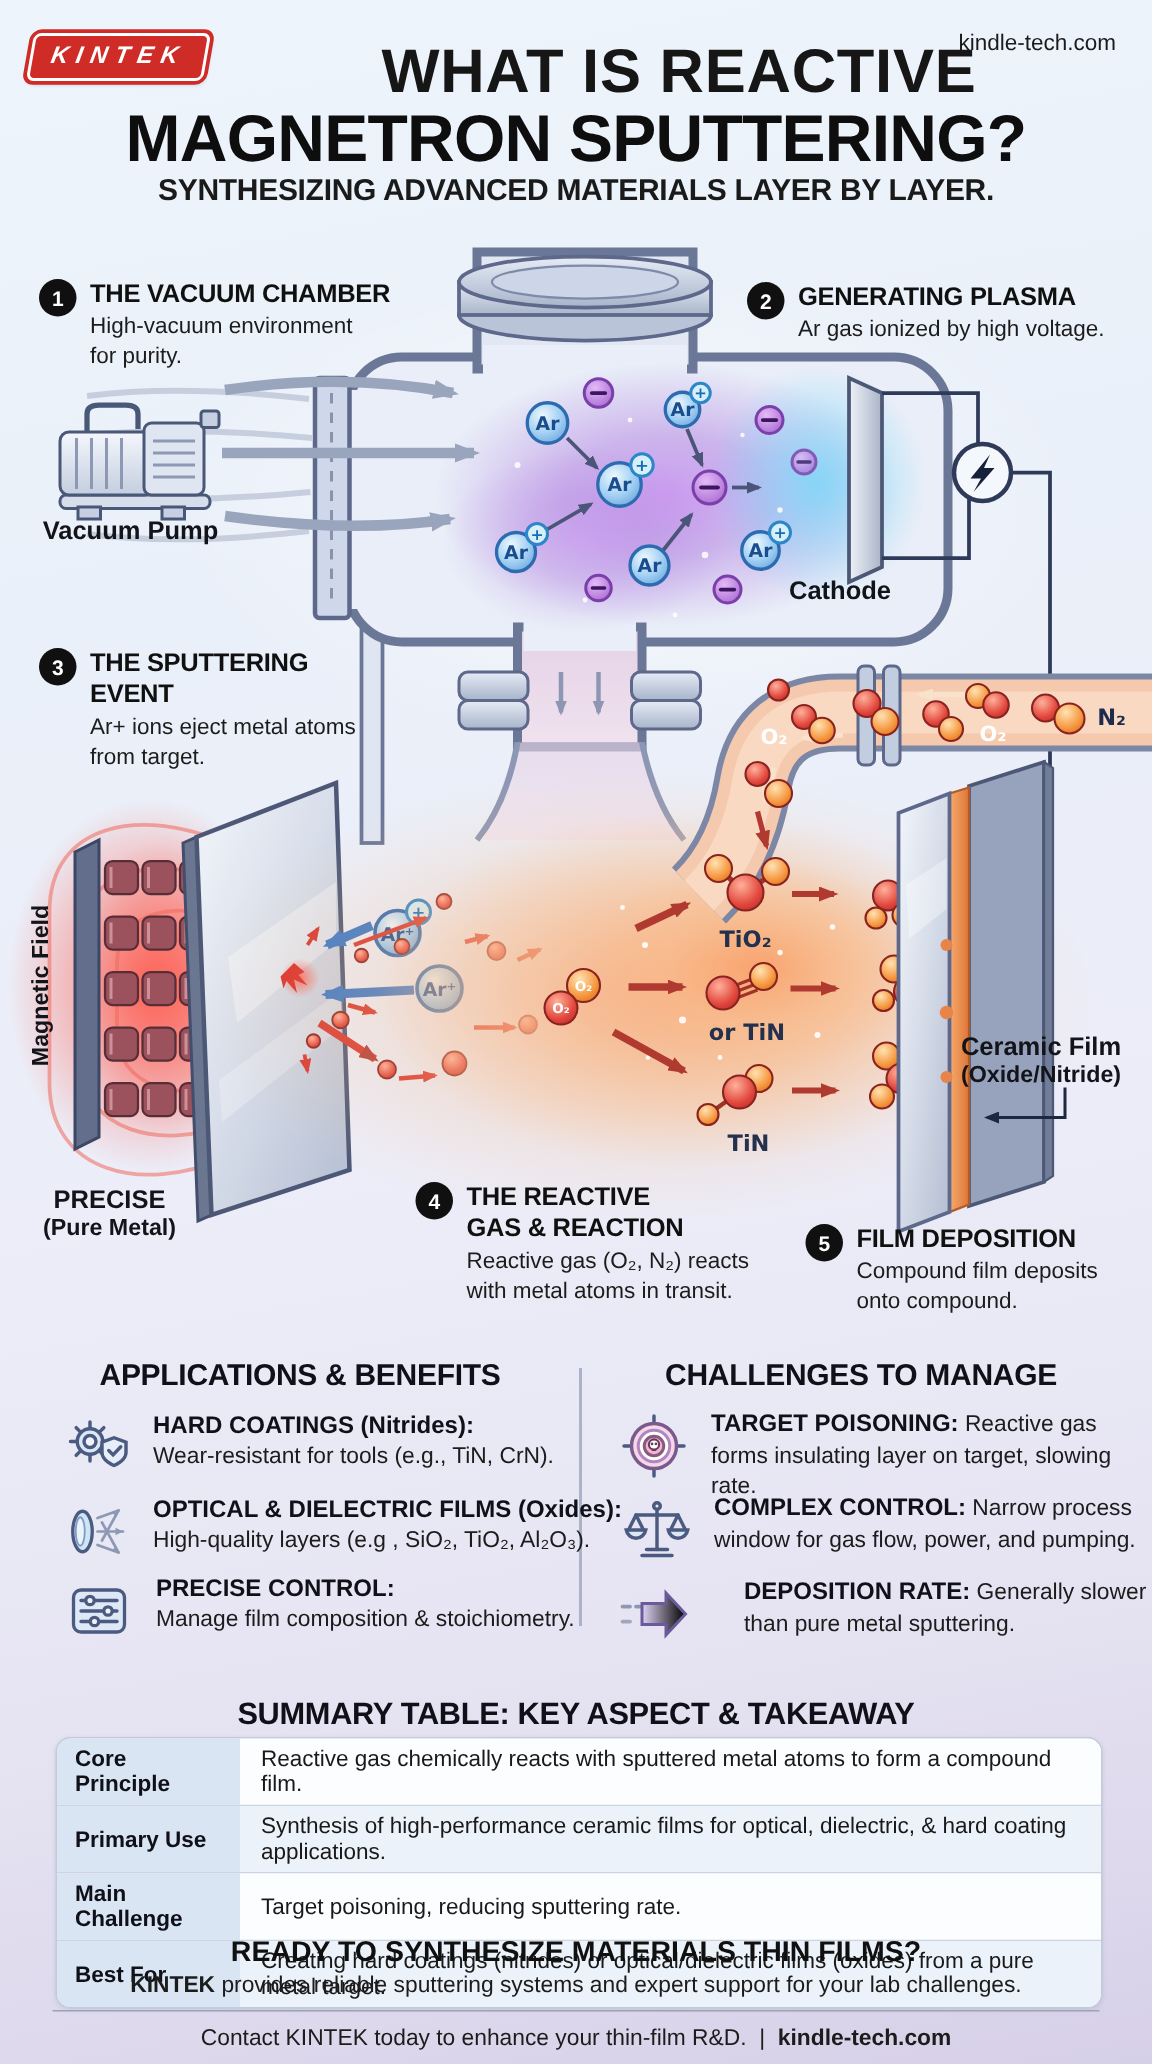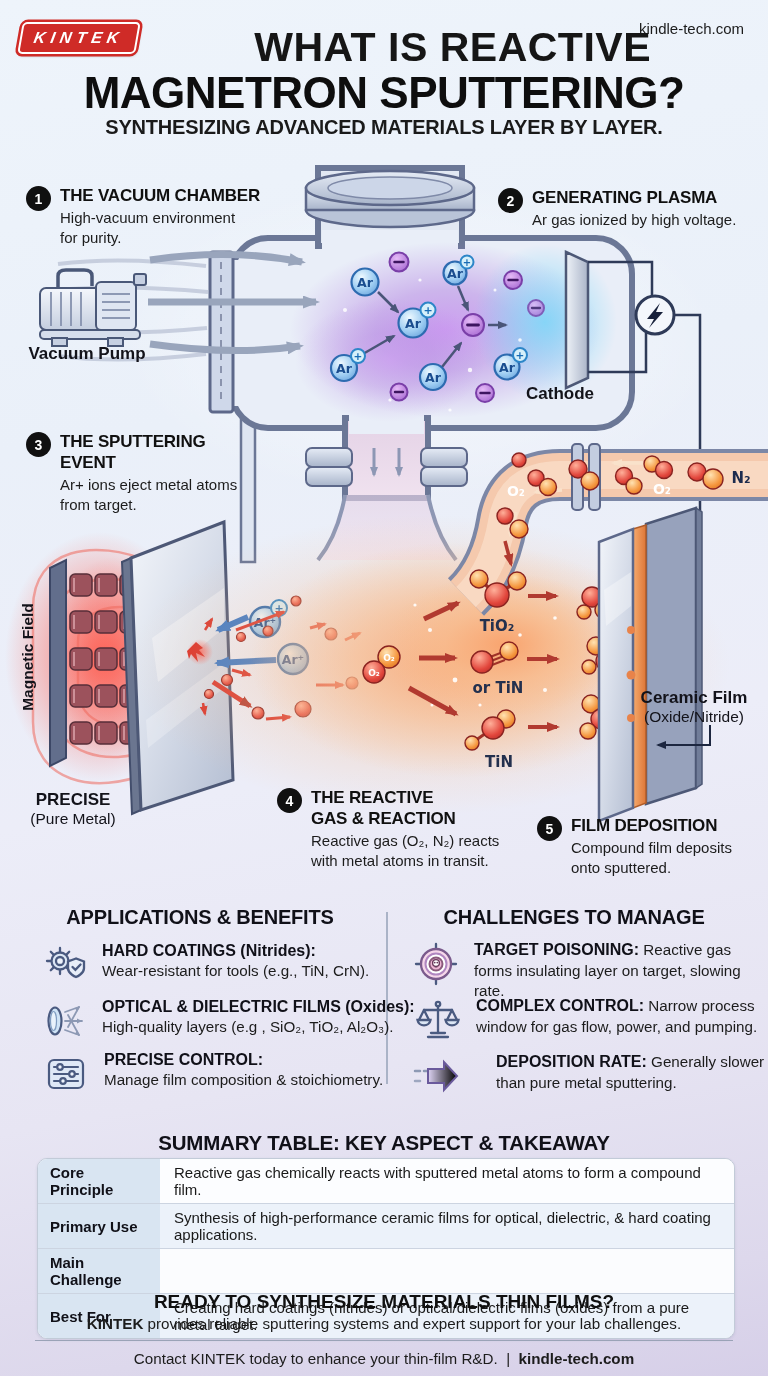--- a/index.html
+++ b/index.html
@@ -15,21 +15,21 @@
   .title2{position:absolute;left:0;top:68px;width:768px;text-align:center;font-size:44px;font-weight:bold;letter-spacing:-.5px;color:#0e0e0e;}
   .subtitle{position:absolute;left:0;top:116px;width:768px;text-align:center;font-size:20px;font-weight:bold;letter-spacing:-.2px;color:#1a1a1a;}
   
   .diagram-svg{position:absolute;left:0;top:160px;z-index:1;}
   .step{position:absolute;display:flex;gap:9px;align-items:flex-start;z-index:2;}
   .badge{flex:0 0 auto;width:25px;height:25px;border-radius:50%;background:#101010;color:#fff;
     font-weight:bold;font-size:14px;display:flex;align-items:center;justify-content:center;margin-top:1px;}
   .step-title{font-size:17px;font-weight:bold;line-height:21px;letter-spacing:-.2px;color:#101010;}
   .step-desc{font-size:15px;line-height:20px;color:#1c1c1c;margin-top:2px;}
   .dlabel{position:absolute;z-index:2;font-weight:bold;color:#13131a;text-align:center;}
-  .dlabel .sub{font-weight:normal;}
+  .dlabel .sub{font-weight:bold;}
   
   .col-head{position:absolute;z-index:2;font-size:20px;font-weight:bold;letter-spacing:-.2px;text-align:center;color:#101018;}
   .vdivider{position:absolute;left:386px;top:912px;width:2px;height:172px;background:#aab3c7;z-index:2;}
   .item{position:absolute;z-index:2;display:flex;gap:14px;align-items:flex-start;}
   .item .icon48{flex:0 0 auto;width:48px;height:48px;}
   .ben-title{font-size:16px;font-weight:bold;line-height:20px;color:#101018;}
   .ben-desc{font-size:15.2px;line-height:20px;color:#1c1c1c;}
   .chal-text{margin:0;width:292px;font-size:15.2px;line-height:20.5px;color:#1c1c1c;}
   .chal-text b{font-size:16px;color:#101018;}
   
@@ -543,21 +543,21 @@
     <div>
         <div class="step-title">THE REACTIVE</div>
       <div class="step-title">GAS &amp; REACTION</div>
       <div class="step-desc"><span>Reactive gas (O₂, N₂) reacts</span><br><span>with metal atoms in transit.</span></div>
       </div>
   </div>
   <div class="step" style="left:537px;top:815px;">
     <div class="badge">5</div>
     <div>
         <div class="step-title">FILM DEPOSITION</div>
-      <div class="step-desc"><span>Compound film deposits</span><br><span>onto sputtered.</span></div>
+      <div class="step-desc"><span>Compound film deposits</span><br><span>onto compound.</span></div>
       </div>
   </div>
 
   <div class="dlabel" style="left:28px;top:344px;width:118px;font-size:17px;">Vacuum Pump</div>
   <div class="dlabel" style="left:510px;top:384px;width:100px;font-size:17px;">Cathode</div>
   <div class="dlabel rot90" style="left:-52px;top:648px;width:160px;font-size:15.5px;">Magnetic Field</div>
   <div class="dlabel" style="left:12px;top:790px;width:122px;font-size:17px;">
     <div>PRECISE</div>
     <div class="sub" style="font-size:15.5px;">(Pure Metal)</div>
   </div>
@@ -682,20 +682,21 @@
     <div class="sum-row">
       <div class="sum-label">Core Principle</div>
       <div class="sum-value">Reactive gas chemically reacts with sputtered metal atoms to form a compound film.</div>
     </div>
     <div class="sum-row">
       <div class="sum-label">Primary Use</div>
       <div class="sum-value">Synthesis of high-performance ceramic films for optical, dielectric, &amp; hard coating applications.</div>
     </div>
     <div class="sum-row">
       <div class="sum-label">Main Challenge</div>
+      <div class="sum-value">Target poisoning, reducing sputtering rate.</div>
     </div>
     <div class="sum-row">
       <div class="sum-label">Best For</div>
       <div class="sum-value">Creating hard coatings (nitrides) or optical/dielectric films (oxides) from a pure metal target.</div>
     </div>
   </div>
 
   <div class="cta-title">READY TO SYNTHESIZE MATERIALS THIN FILMS?</div>
   <div class="cta-text"><b>KINTEK</b><span> provides reliable sputtering systems and expert support for your lab challenges.</span></div>
   <div class="foot-rule"></div>

